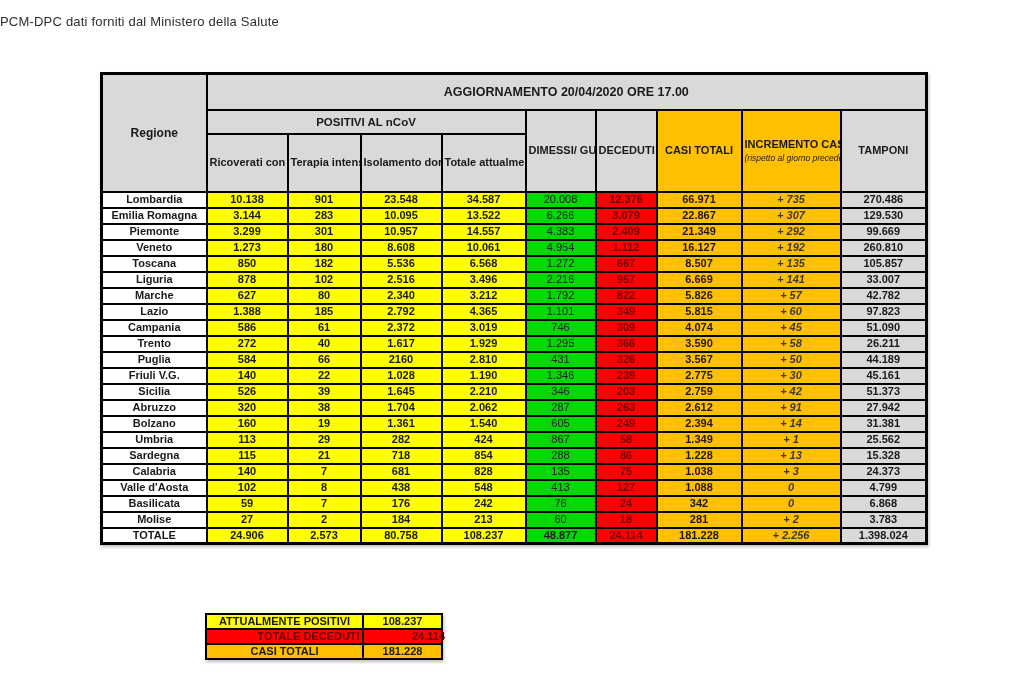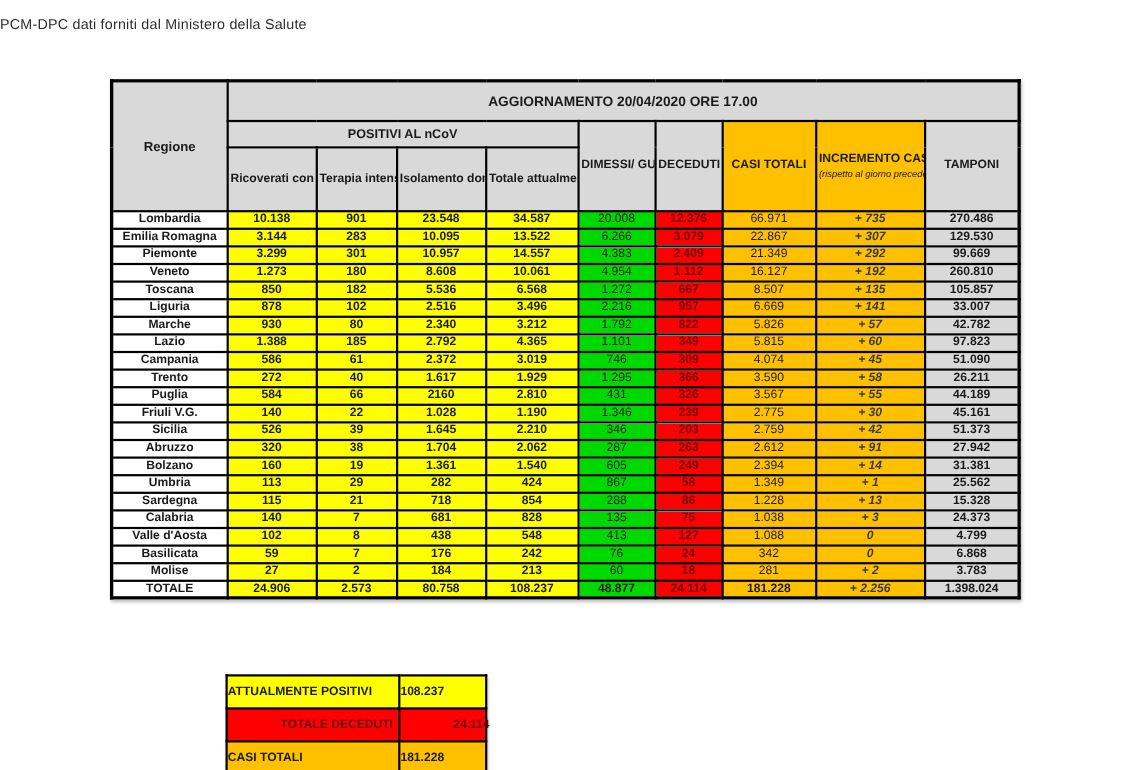--- a/index.html
+++ b/index.html
@@ -36,38 +36,38 @@
   .h-orange   { background: var(--orange); font-weight: 700; white-space: normal; line-height: 1.25; font-size: 11px; }
   .h-note     { font-style: italic; font-weight: 400; font-size: 8.5px; margin-top: 1px; }
 
   
   table.main tbody td, table.main tfoot td { height: 16px; line-height: 1; }
   .col-region  { background: #ffffff; font-weight: 700; border-top-width: 1px; border-bottom-width: 1px; }
   .col-yellow  { background: var(--yellow); font-weight: 600; }
   .col-ytotal  { background: var(--yellow); font-weight: 700; margin-top: 12px; }
   .col-green   { background: var(--green);  font-weight: 400; }
   .col-red     { background: var(--red);    font-weight: 700; color: var(--deceduti_text); }
-  .col-orange  { background: var(--orange); font-weight: 400; }
+  .col-orange  { background: var(--orange); font-weight: 700; }
   .col-incr    { background: var(--orange); font-weight: 600; font-style: italic; color: #3a3a3a; }
   .col-grey    { background: var(--tamponi_grey); font-weight: 700; }
 
   tfoot td { font-weight: 700 !important; }
   tfoot .col-region { border-top-width: 2px; border-bottom-width: 2px; }
   tfoot .col-incr { font-weight: 700; }
 
   
   table.summary {
     position: absolute; left: 205px; top: 613px; width: 236px;
     border-collapse: collapse; table-layout: fixed; font-size: 11px;
     border: 2px solid var(--border_black);
     box-shadow: 1px 2px 3px rgba(0,0,0,.25);
   }
   table.summary td {
-    border: 2px solid var(--border_black); text-align: left;
-    height: 30px; font-weight: 700; line-height: 1; white-space: nowrap;
+    border: 2px solid var(--border_black); text-align: center;
+    height: 15px; font-weight: 700; line-height: 1; white-space: nowrap;
   }
   .sum-yellow td { background: var(--yellow); }
   .sum-green  td { background: var(--green); }
   .sum-red    td { background: var(--red); color: var(--deceduti_text); padding-left: 48px; }
   .sum-orange td { background: var(--orange); }
 </style>
 </head>
 <body>
 
 <div class="canvas">
@@ -185,21 +185,21 @@
           <td class="col-ytotal">3.496</td>
           <td class="col-green">2.216</td>
           <td class="col-red">957</td>
           <td class="col-orange">6.669</td>
           <td class="col-incr">+ 141</td>
           <td class="col-grey">33.007</td>
         </tr>
 
         <tr>
           <td class="col-region">Marche</td>
-          <td class="col-yellow">930</td>
+          <td class="col-yellow">627</td>
           <td class="col-yellow">80</td>
           <td class="col-yellow">2.340</td>
           <td class="col-ytotal">3.212</td>
           <td class="col-green">1.792</td>
           <td class="col-red">822</td>
           <td class="col-orange">5.826</td>
           <td class="col-incr">+ 57</td>
           <td class="col-grey">42.782</td>
         </tr>
 
@@ -244,21 +244,21 @@
 
         <tr>
           <td class="col-region">Puglia</td>
           <td class="col-yellow">584</td>
           <td class="col-yellow">66</td>
           <td class="col-yellow">2160</td>
           <td class="col-ytotal">2.810</td>
           <td class="col-green">431</td>
           <td class="col-red">326</td>
           <td class="col-orange">3.567</td>
-          <td class="col-incr">+ 55</td>
+          <td class="col-incr">+ 50</td>
           <td class="col-grey">44.189</td>
         </tr>
 
         <tr>
           <td class="col-region">Friuli V.G.</td>
           <td class="col-yellow">140</td>
           <td class="col-yellow">22</td>
           <td class="col-yellow">1.028</td>
           <td class="col-ytotal">1.190</td>
           <td class="col-green">1.346</td>

